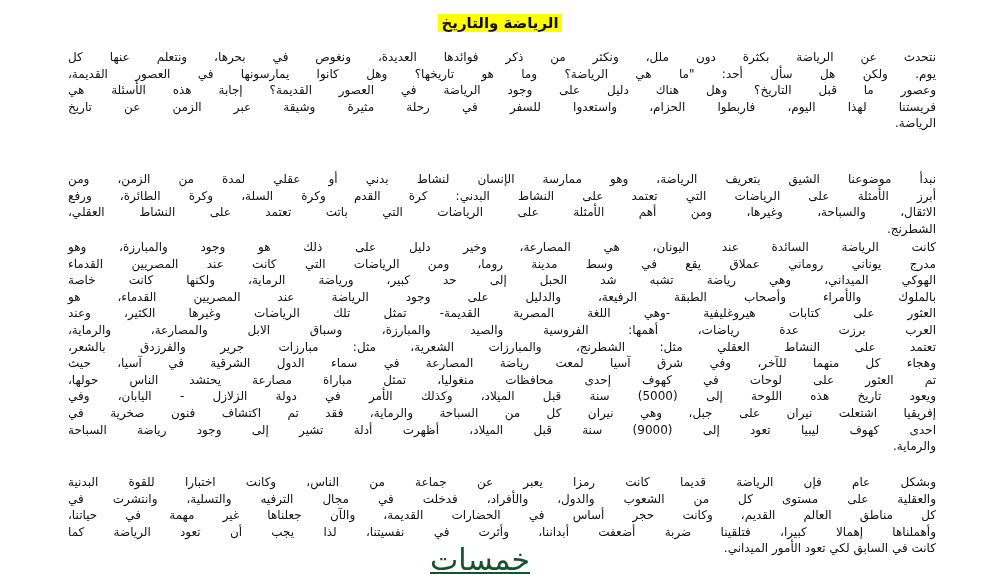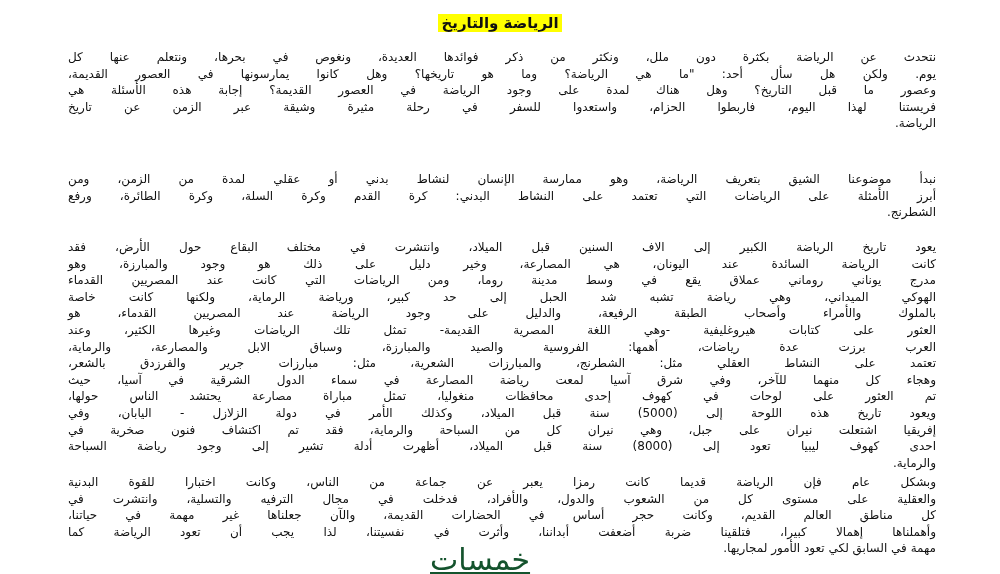--- a/index.html
+++ b/index.html
@@ -24,50 +24,50 @@
 <body>
 
 <div class="page">
   <div class="title-wrap">
     <span class="title">الرياضة والتاريخ</span>
   </div>
 
   <div class="para p1">
     <span class="line">نتحدث عن الرياضة بكثرة دون ملل، ونكثر من ذكر فوائدها العديدة، ونغوص في بحرها، ونتعلم عنها كل</span>
     <span class="line">يوم. ولكن هل سأل أحد: "ما هي الرياضة؟ وما هو تاريخها؟ وهل كانوا يمارسونها في العصور القديمة،</span>
-    <span class="line">وعصور ما قبل التاريخ؟ وهل هناك لمدة على وجود الرياضة في العصور القديمة؟ إجابة هذه الأسئلة هي</span>
+    <span class="line">وعصور ما قبل التاريخ؟ وهل هناك دليل على وجود الرياضة في العصور القديمة؟ إجابة هذه الأسئلة هي</span>
     <span class="line">فريستنا لهذا اليوم، فاربطوا الحزام، واستعدوا للسفر في رحلة مثيرة وشيقة عبر الزمن عن تاريخ</span>
     <span class="line last">الرياضة.</span>
   </div>
 
   <div class="para p2">
     <span class="line">نبدأ موضوعنا الشيق بتعريف الرياضة، وهو ممارسة الإنسان لنشاط بدني أو عقلي لمدة من الزمن، ومن</span>
     <span class="line">أبرز الأمثلة على الرياضات التي تعتمد على النشاط البدني: كرة القدم وكرة السلة، وكرة الطائرة، ورفع</span>
+    <span class="line">الاثقال، والسباحة، وغيرها، ومن أهم الأمثلة على الرياضات التي باتت تعتمد على النشاط العقلي،</span>
     <span class="line last">الشطرنج.</span>
   </div>
 
   <div class="para p3">
-    <span class="line">يعود تاريخ الرياضة الكبير إلى الاف السنين قبل الميلاد، وانتشرت في مختلف البقاع حول الأرض، فقد</span>
     <span class="line">كانت الرياضة السائدة عند اليونان، هي المصارعة، وخير دليل على ذلك هو وجود والمبارزة، وهو</span>
     <span class="line">مدرج يوناني روماني عملاق يقع في وسط مدينة روما، ومن الرياضات التي كانت عند المصريين القدماء</span>
     <span class="line">الهوكي الميداني، وهي رياضة تشبه شد الحبل إلى حد كبير، ورياضة الرماية، ولكنها كانت خاصة</span>
     <span class="line">بالملوك والأمراء وأصحاب الطبقة الرفيعة، والدليل على وجود الرياضة عند المصريين القدماء، هو</span>
     <span class="line">العثور على كتابات هيروغليفية -وهي اللغة المصرية القديمة- تمثل تلك الرياضات وغيرها الكثير، وعند</span>
     <span class="line">العرب برزت عدة رياضات، أهمها: الفروسية والصيد والمبارزة، وسباق الابل والمصارعة، والرماية،</span>
     <span class="line">تعتمد على النشاط العقلي مثل: الشطرنج، والمبارزات الشعرية، مثل: مبارزات جرير والفرزدق بالشعر،</span>
     <span class="line">وهجاء كل منهما للآخر، وفي شرق آسيا لمعت رياضة المصارعة في سماء الدول الشرقية في آسيا، حيث</span>
     <span class="line">تم العثور على لوحات في كهوف إحدى محافظات منغوليا، تمثل مباراة مصارعة يحتشد الناس حولها،</span>
     <span class="line">ويعود تاريخ هذه اللوحة إلى (5000) سنة قبل الميلاد، وكذلك الأمر في دولة الزلازل - اليابان، وفي</span>
     <span class="line">إفريقيا اشتعلت نيران على جبل، وهي نيران كل من السباحة والرماية، فقد تم اكتشاف فنون صخرية في</span>
-    <span class="line">احدى كهوف ليبيا تعود إلى (8000) سنة قبل الميلاد، أظهرت أدلة تشير إلى وجود رياضة السباحة</span>
+    <span class="line">احدى كهوف ليبيا تعود إلى (9000) سنة قبل الميلاد، أظهرت أدلة تشير إلى وجود رياضة السباحة</span>
     <span class="line last">والرماية.</span>
   </div>
 
   <div class="para p4">
     <span class="line">وبشكل عام فإن الرياضة قديما كانت رمزا يعبر عن جماعة من الناس، وكانت اختبارا للقوة البدنية</span>
     <span class="line">والعقلية على مستوى كل من الشعوب والدول، والأفراد، فدخلت في مجال الترفيه والتسلية، وانتشرت في</span>
     <span class="line">كل مناطق العالم القديم، وكانت حجر أساس في الحضارات القديمة، والآن جعلناها غير مهمة في حياتنا،</span>
     <span class="line">وأهملناها إهمالا كبيرا، فتلقينا ضربة أضعفت أبداننا، وأثرت في نفسيتنا، لذا يجب أن تعود الرياضة كما</span>
-    <span class="line last">مهمة في السابق لكي تعود الأمور لمجاريها.</span>
+    <span class="line last">كانت في السابق لكي تعود الأمور الميداني.</span>
   </div>
 
   <div class="watermark">خمسات</div>
 </div>
 
 </body></html>

